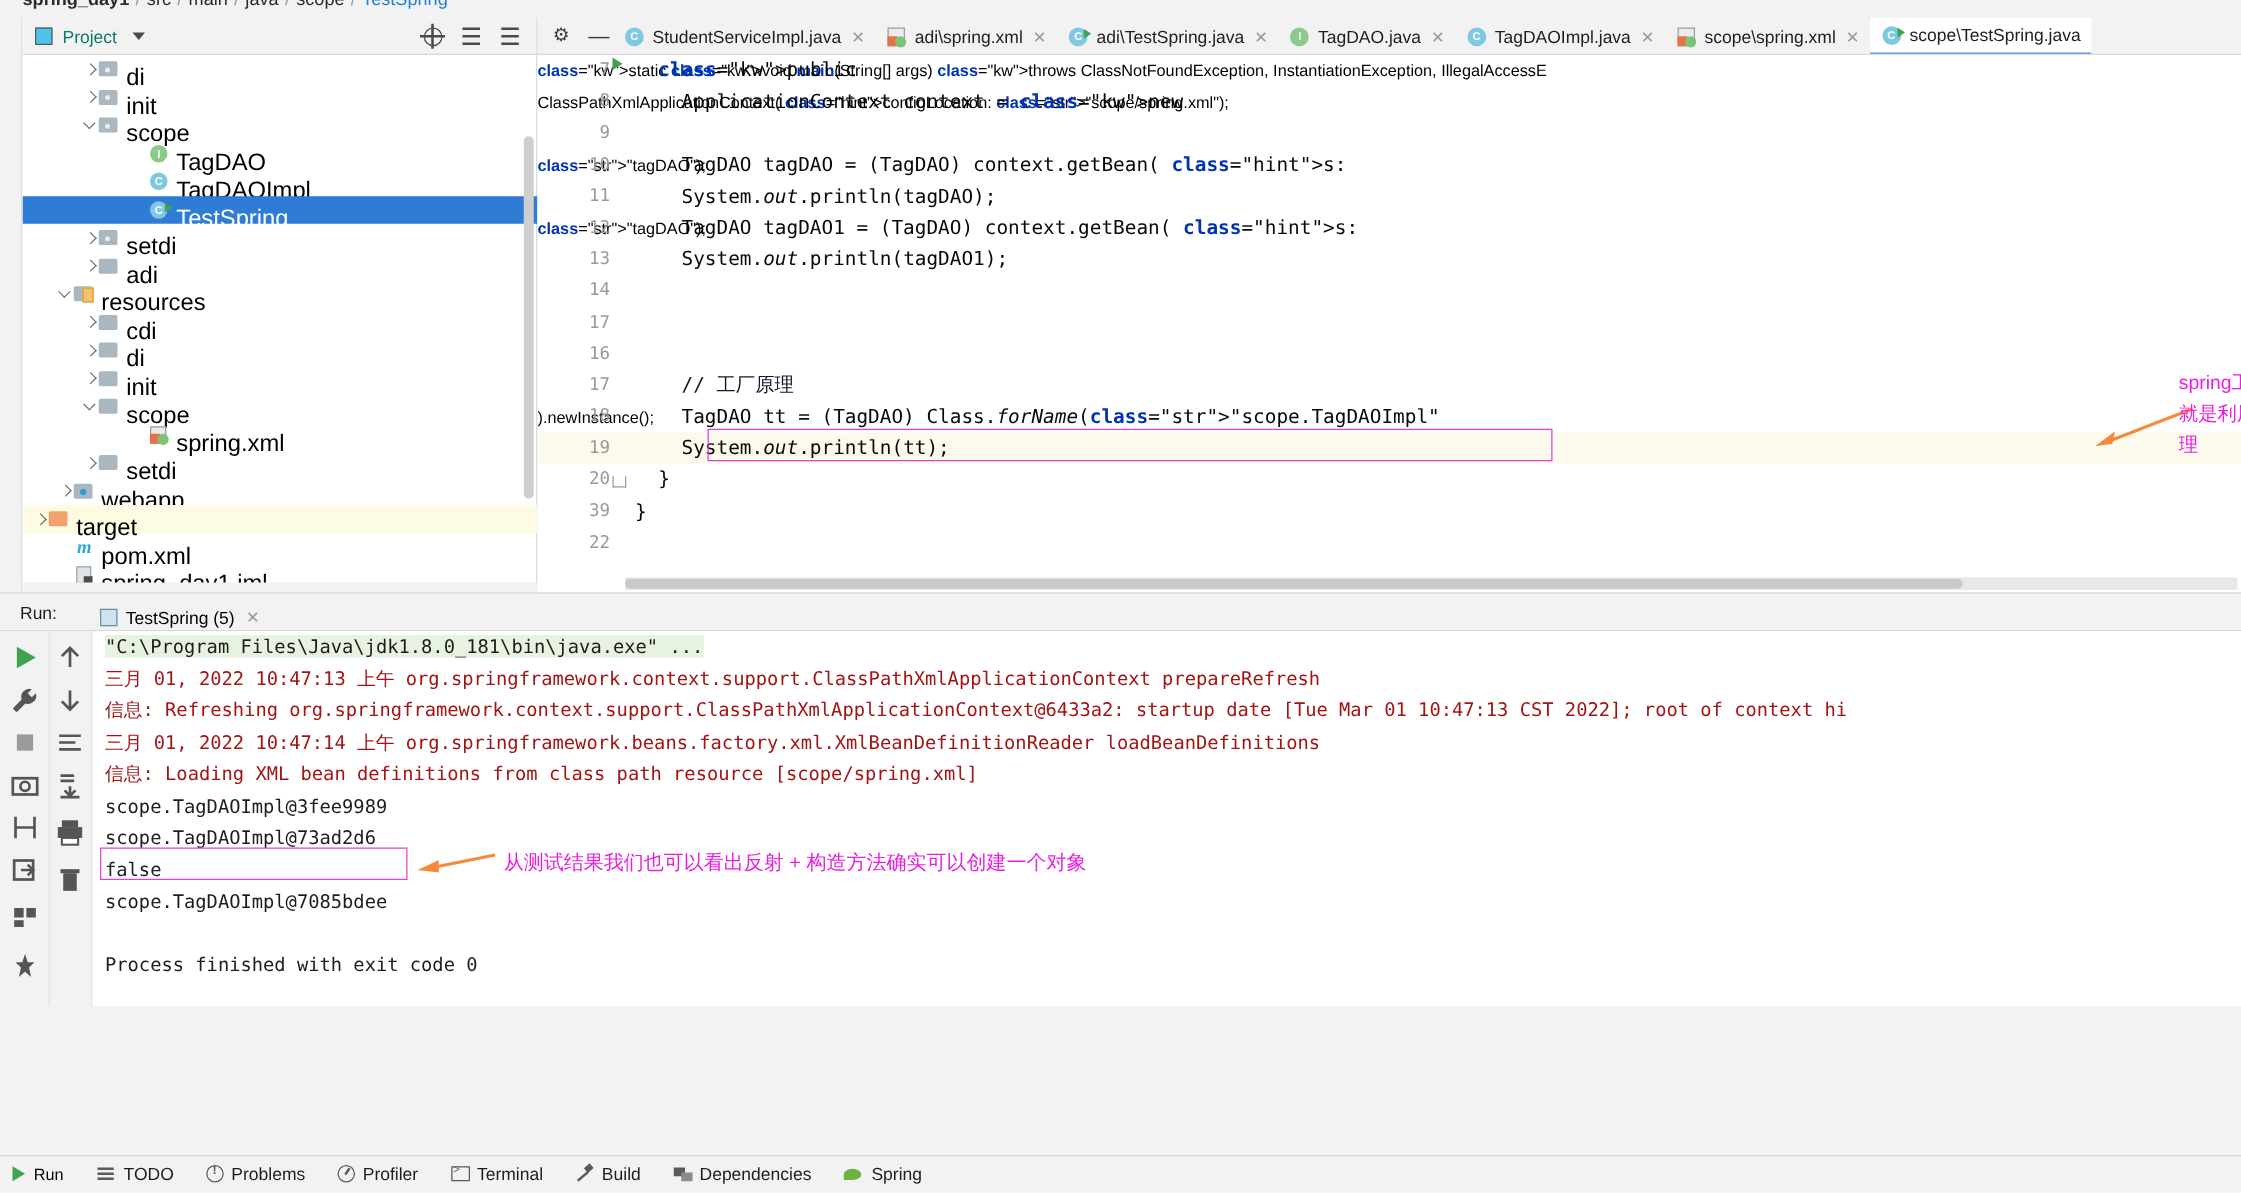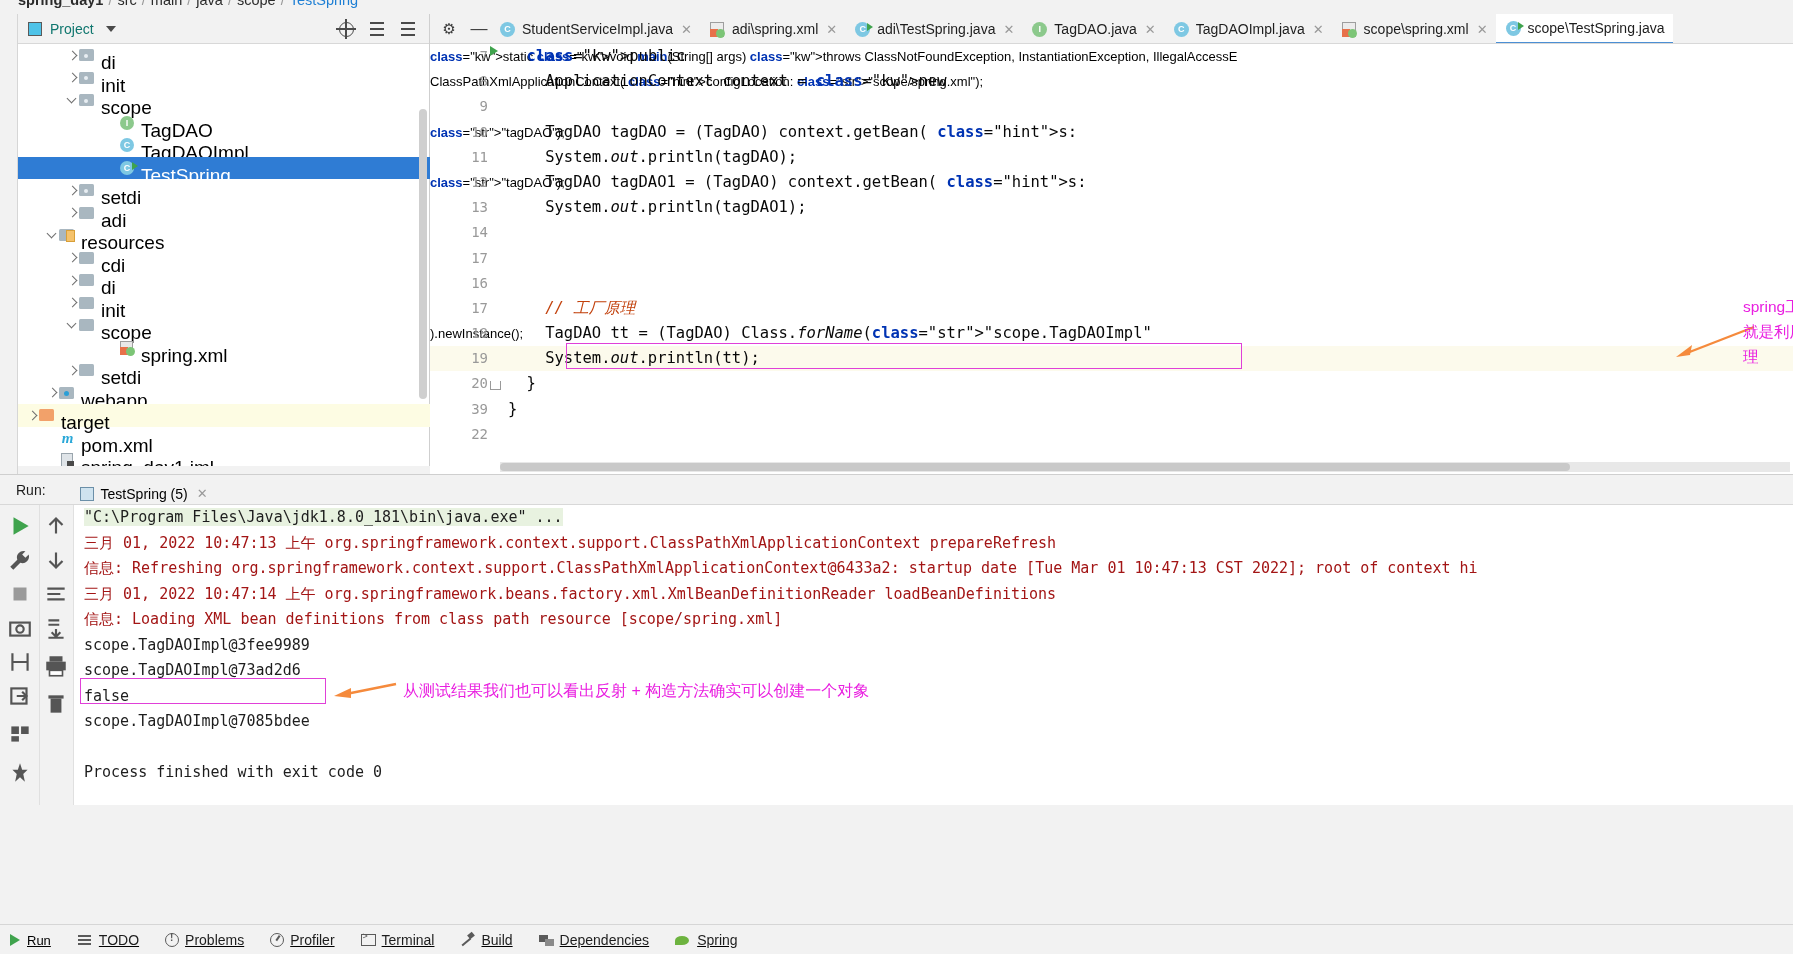--- a/index.html
+++ b/index.html
@@ -178,21 +178,21 @@
   .crow.cur { background:#fcfaec; }
   .lnum {
     position:absolute; left:0; width:58px; text-align:right;
     color:#999999; font-family:"DejaVu Sans Mono", monospace; font-size:14px;
   }
   .ctext {
     position:absolute; left:78px; font-family:"DejaVu Sans Mono", monospace;
     font-size:15.5px; color:#080808; letter-spacing:0px;
   }
   .kw { color:#0033b3; font-weight:bold; }
-  .cmt { color:#c2410c; font-style:italic; }
+  .cmt { color:#0f172a; }
   .stfield { font-style:italic; }
   .code-box {
     position:absolute; left:136px; top:299px; width:676px; height:26px;
     border:1.5px solid #e040d8;
   }
   .fold-mark {
     position:absolute; left:58px; width:14px; height:25.2px;
   }
   .fold-mark.rb::after{
     content:""; position:absolute; left:2px; top:9px; width:9px; height:8px;
@@ -262,21 +262,21 @@
   .annot-text-2 {
     position:absolute; left:403px; top:203px;
     color:#e91ee0; font-size:16px; line-height:26px; white-space:nowrap;
   }
   .annot-arrow-2 { position:absolute; left:332px; top:203px; width:66px; height:26px; }
 
   
   .statusbar {
     position:absolute; left:0; bottom:0; width:1793px; height:30px;
     background:#f2f2f2; border-top:1px solid #d6d6d6;
-    display:flex; align-items:flex-start;text-decoration:underline;
+    display:flex; align-items:flex-end;
   }
   .sb-run {
     display:flex; align-items:center; gap:7px; padding:0 14px 0 10px; height:30px;
   }
   .sb-item {
     display:flex; align-items:center; gap:6px; padding:0 13px; height:30px;
     font-size:14px; color:#1d1d1d; white-space:nowrap;
   }
   .sb-ic { width:15px; height:15px; position:relative; }
   .ic-play { width:0;height:0;border-left:10px solid #3fa34d;border-top:6px solid transparent;border-bottom:6px solid transparent;}

